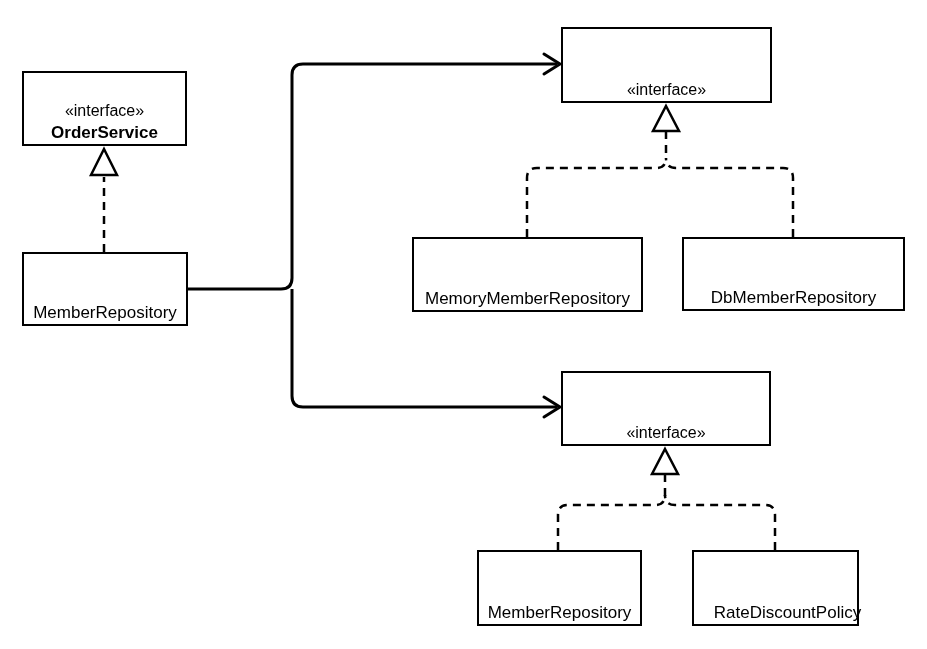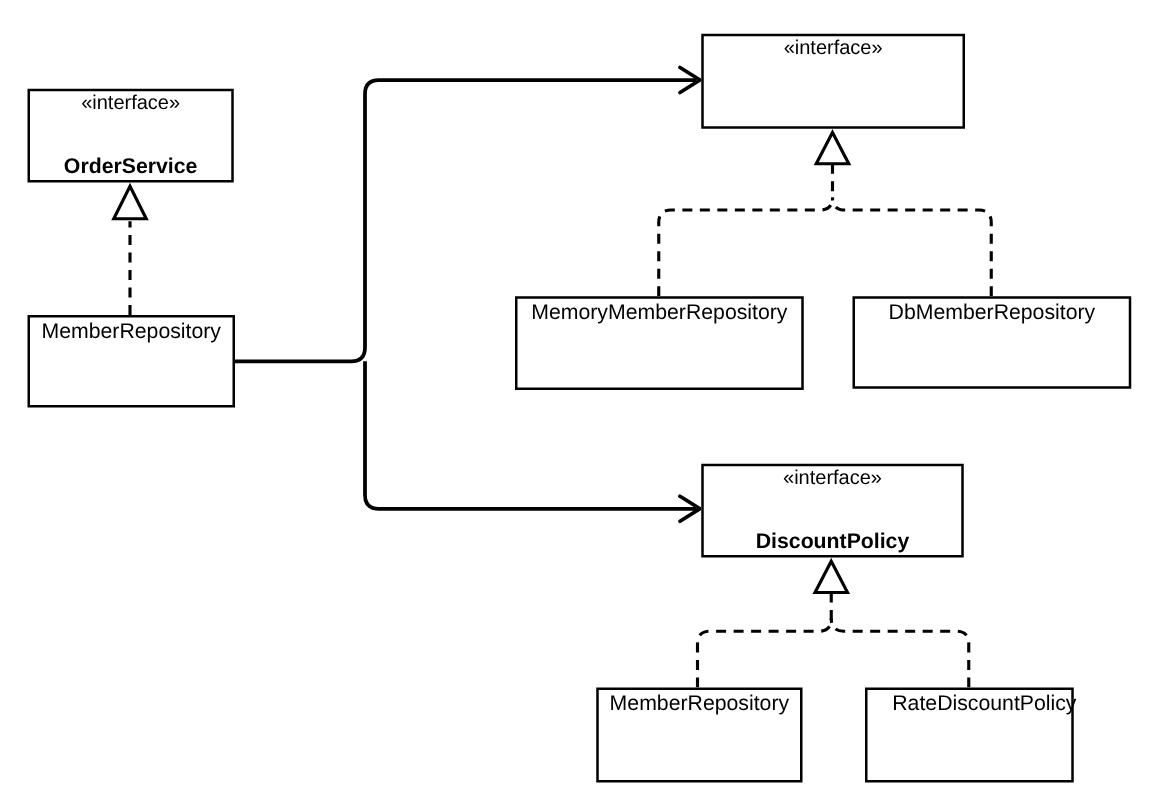--- a/index.html
+++ b/index.html
@@ -21,21 +21,21 @@
   }
 
   .node {
     position: absolute;
     border: 2px solid #000000;
     background: #ffffff;
     color: #000000;
     display: flex;
     flex-direction: column;
     align-items: center;
-    justify-content: space-between;
+    justify-content: flex-end;
     text-align: center;
     line-height: 1.3;
   }
 
   .node .stereotype {
     font-size: 16px;
     font-weight: 400;
   }
 
   .node.interface .node-name {
@@ -91,21 +91,20 @@
   <div class="node class" style="left:682px; top:237px; width:223px; height:74px;">
     <div class="node-name">DbMemberRepository</div>
   </div>
 
   <div class="node class" style="left:412px; top:237px; width:231px; height:75px;">
     <div class="node-name">MemoryMemberRepository</div>
   </div>
 
   <div class="node interface" style="left:561px; top:371px; width:210px; height:75px;">
     <div class="stereotype">«interface»</div>
-    <div class="node-name">DiscountPolicy</div>
   </div>
 
   <div class="node class" style="left:477px; top:550px; width:165px; height:76px;">
     <div class="node-name">MemberRepository</div>
   </div>
 
   <div class="node class" style="left:692px; top:550px; width:167px; height:76px;padding-left:24px;">
     <div class="node-name">RateDiscountPolicy</div>
   </div>
 

